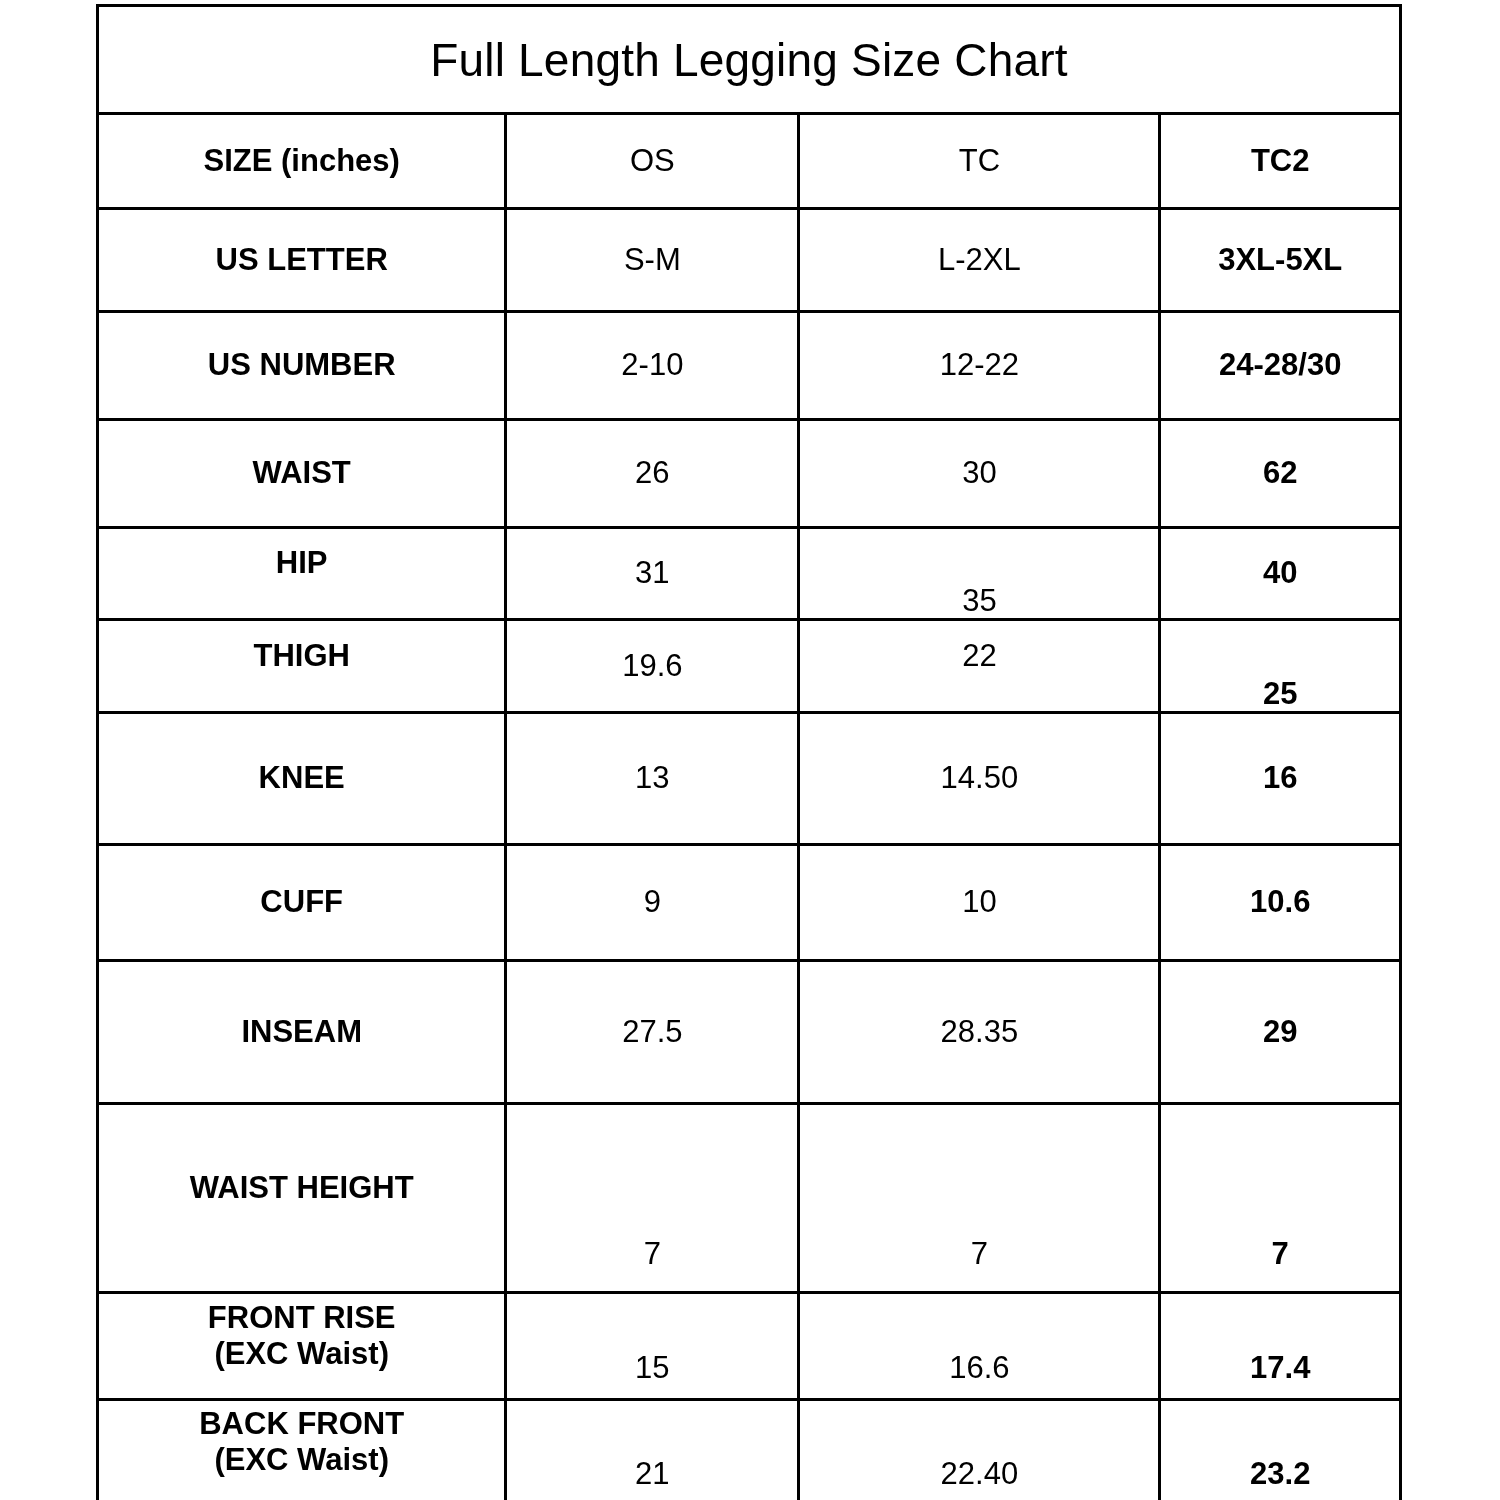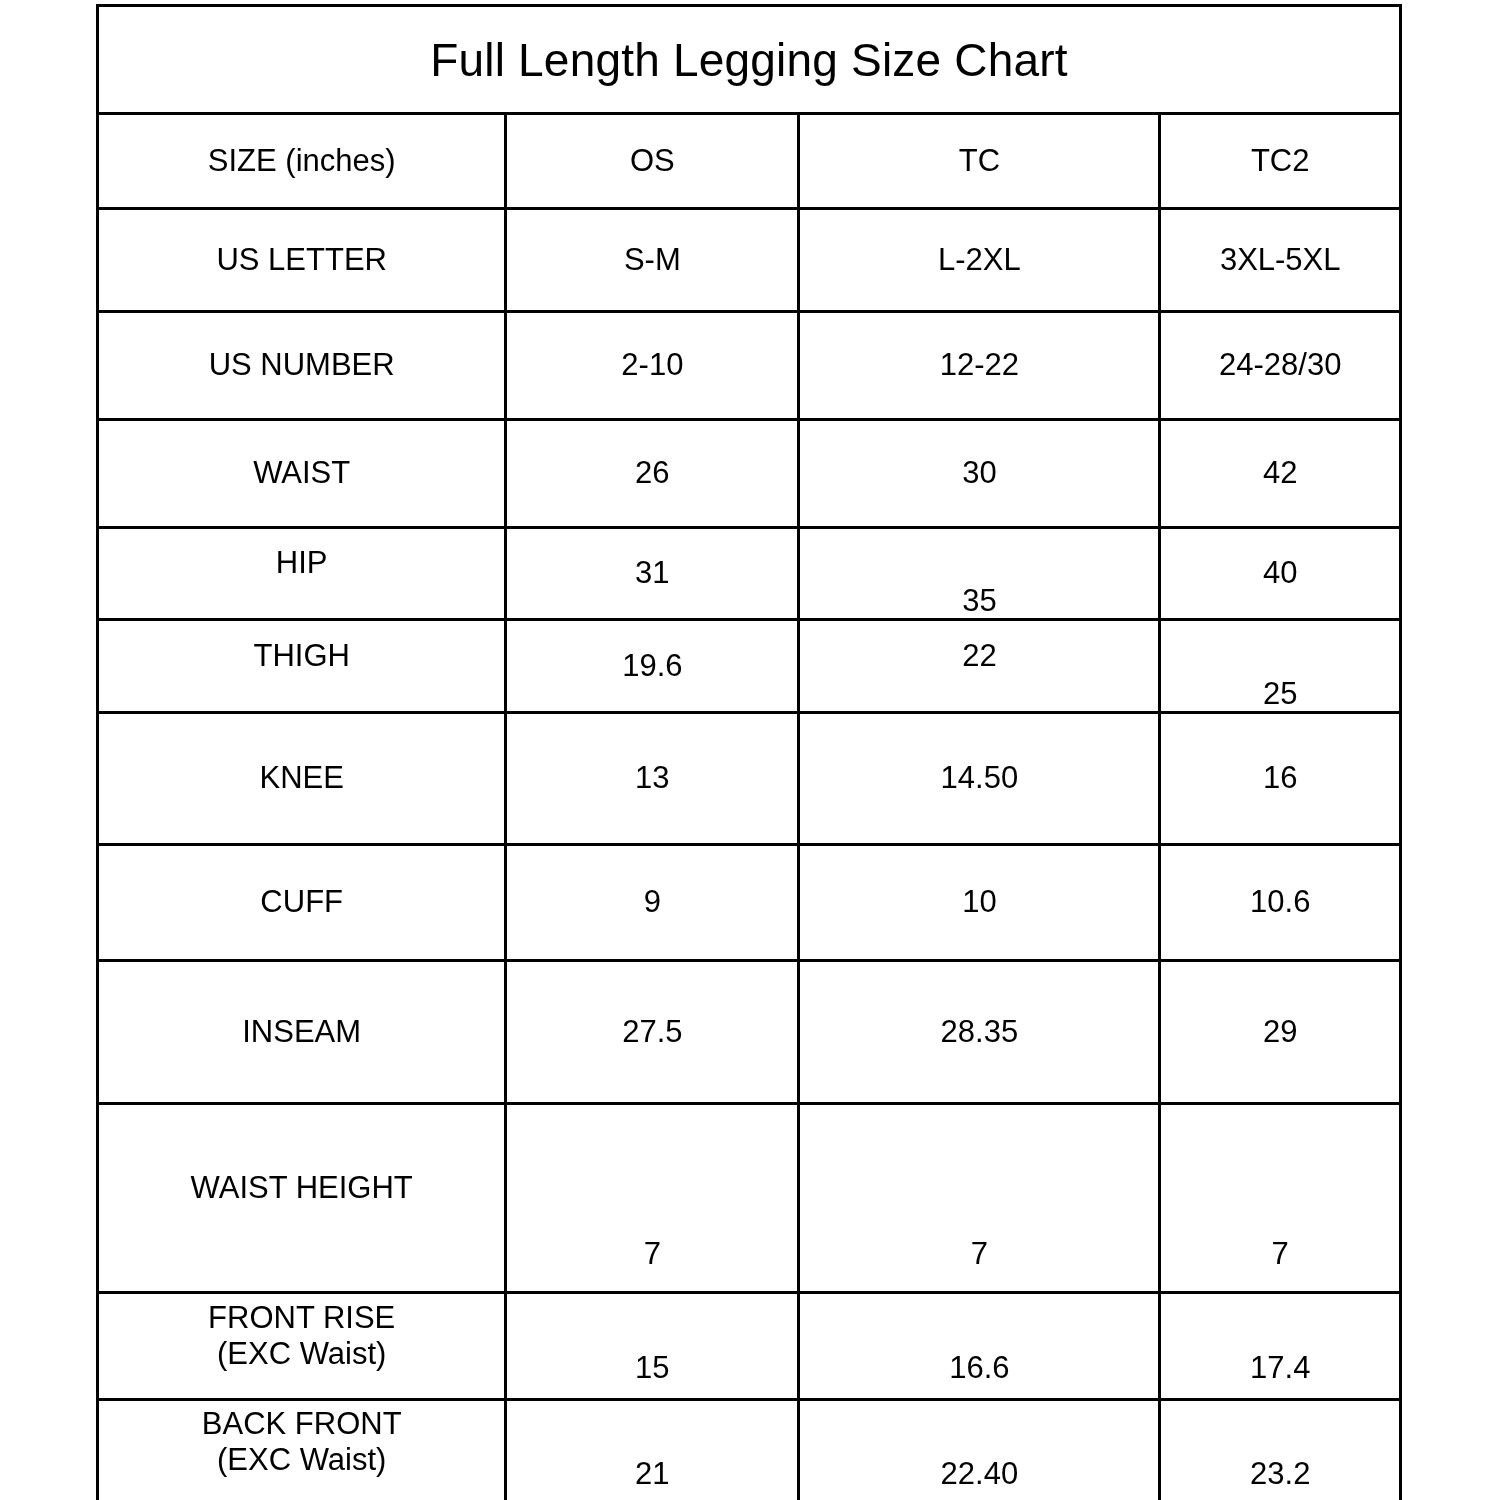--- a/index.html
+++ b/index.html
@@ -58,21 +58,21 @@
     vertical-align: middle;
     padding: 0 6px;
     box-sizing: border-box;
   }
   table.size-table td.last-col {
     border-right: none;
   }
   .col-label { width: 400px; }
   .col-os { width: 288px; }
   .col-tc { width: 355px; }
-  .col-tc2 { width: 235px; }
+  .col-tc2 { width: 235px; font-weight: bold; }
 
   
   .r-head   { height: 93px; }
   .r-letter { height: 103px; }
   .r-number { height: 108px; }
   .r-waist  { height: 108px; }
   .r-hip    { height: 92px; margin-left: 40px; }
   .r-thigh  { height: 93px; margin-top: 34px; }
   .r-knee   { height: 132px; }
   .r-cuff   { height: 116px; }
@@ -82,20 +82,21 @@
   .r-br     { height: 105px; }
 
   
   .cell-inner { display: block; }
   .nudge-down-sm { position: relative; top: 28px; }
   .nudge-down-md { position: relative; top: 22px; }
   .nudge-down-lg { position: relative; top: 56px; }
   .nudge-up-sm   { position: relative; top: -10px; }
   .label-cell {
     text-align: center;
+    font-weight: bold;
   }
   .two-line {
     line-height: 1.15;
   }
   .two-line .l2 { display: block; }
 </style>
 </head>
 <body>
 
 <div class="sheet">
@@ -123,21 +124,21 @@
           <td class="col-label label-cell">US NUMBER</td>
           <td class="col-os">2-10</td>
           <td class="col-tc">12-22</td>
           <td class="col-tc2 last-col">24-28/30</td>
         </tr>
 
         <tr class="r-waist">
           <td class="col-label label-cell">WAIST</td>
           <td class="col-os">26</td>
           <td class="col-tc">30</td>
-          <td class="col-tc2 last-col">42</td>
+          <td class="col-tc2 last-col">62</td>
         </tr>
 
         <tr class="r-hip">
           <td class="col-label label-cell">
               <span class="cell-inner nudge-up-sm">HIP</span>
             </td>
           <td class="col-os">
               <span class="cell-inner">31</span>
             </td>
           <td class="col-tc">

